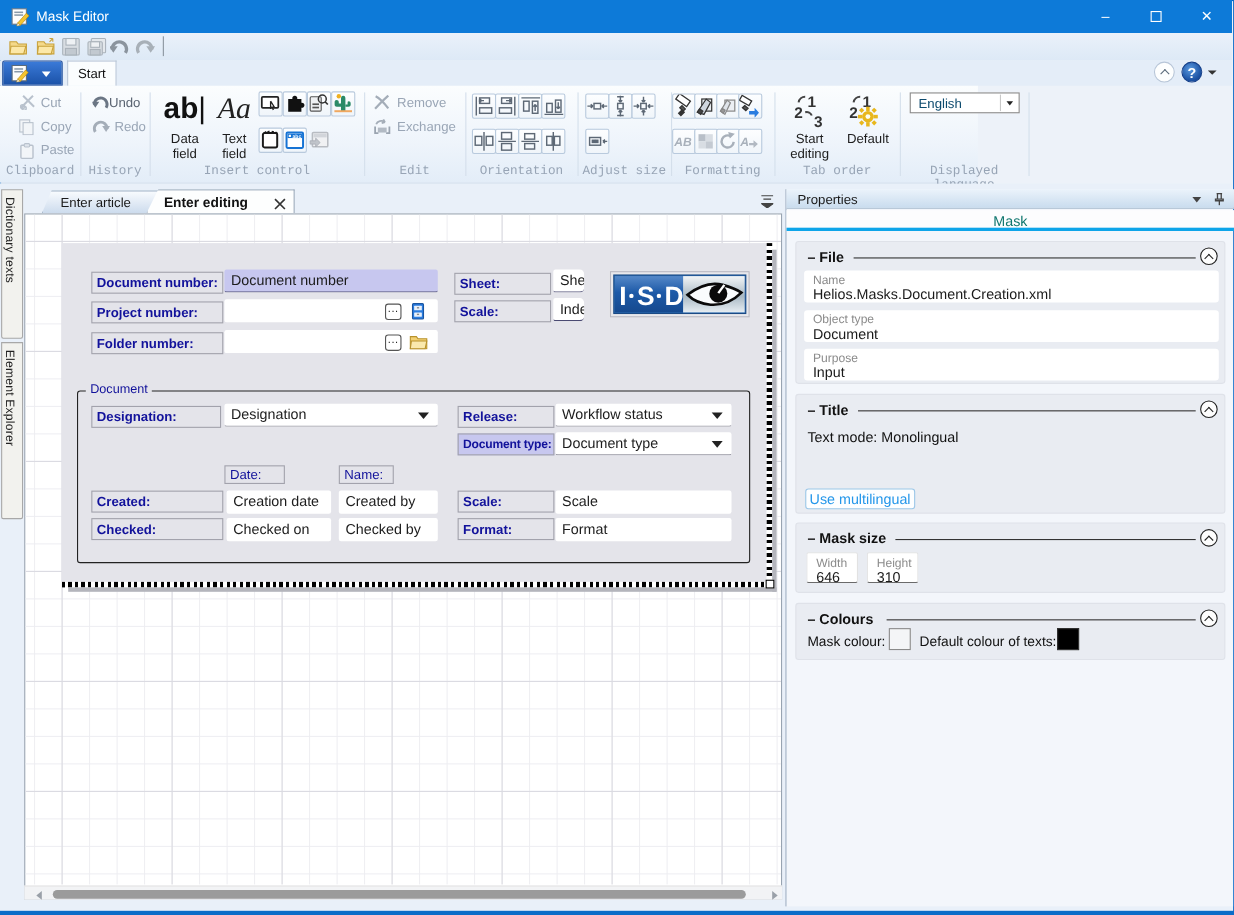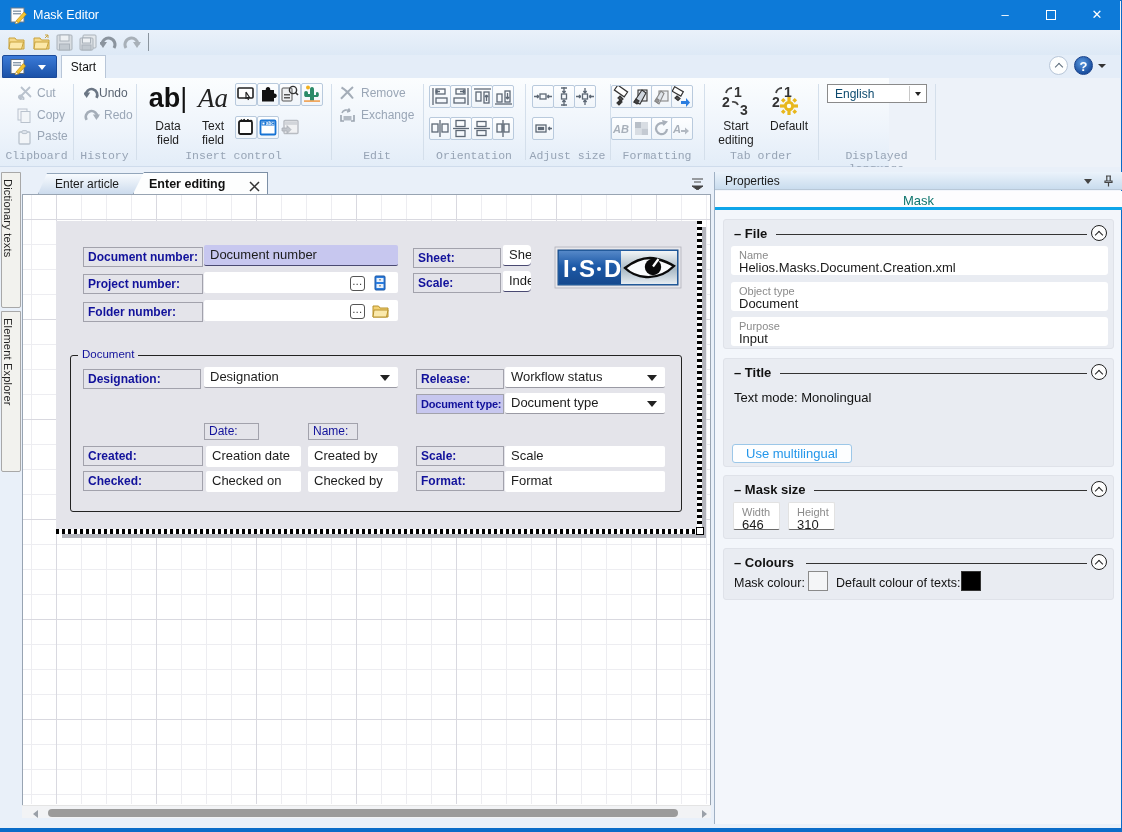--- a/index.html
+++ b/index.html
@@ -513,21 +513,21 @@
           <div class="l">Purpose</div>
           <div class="v">Input</div>
         </div>
   </div>
 
   <div class="card" style="top:186px;height:109px;">
     <div class="cardtitle">– <b>Title</b></div>
     <div class="cardline" style="left:56px;right:26px;"></div>
     <div class="chev" style="right:6px;"></div>
     <div class="abs" style="left:10px;top:31px;font-size:13px;color:#111;">Text mode: Monolingual</div>
-    <div class="abs" style="left:8px;top:85px;height:19px;border:1px solid #9cc7e8;border-radius:3px;background:#fdfeff;font-size:13px;color:#2396ea;line-height:17px;padding:0 13px;">Use multilingual</div>
+    <div class="abs" style="left:8px;top:85px;height:19px;border:1px solid #9cc7e8;border-radius:3px;background:#fdfeff;font-size:13px;color:#2396ea;line-height:17px;padding:0 3px;">Use multilingual</div>
   </div>
 
   <div class="card" style="top:303px;height:64px;">
     <div class="cardtitle">– <b>Mask size</b></div>
     <div class="cardline" style="left:90px;right:26px;"></div>
     <div class="chev" style="right:6px;"></div>
     <div class="wbox" style="left:9px;top:26px;width:47px;height:28px;border:1px solid #e2e2e2;border-bottom:1px solid #6a6a6a;border-radius:2px;">
           <div class="l">Width</div>
           <div class="v">646</div>
         </div>

